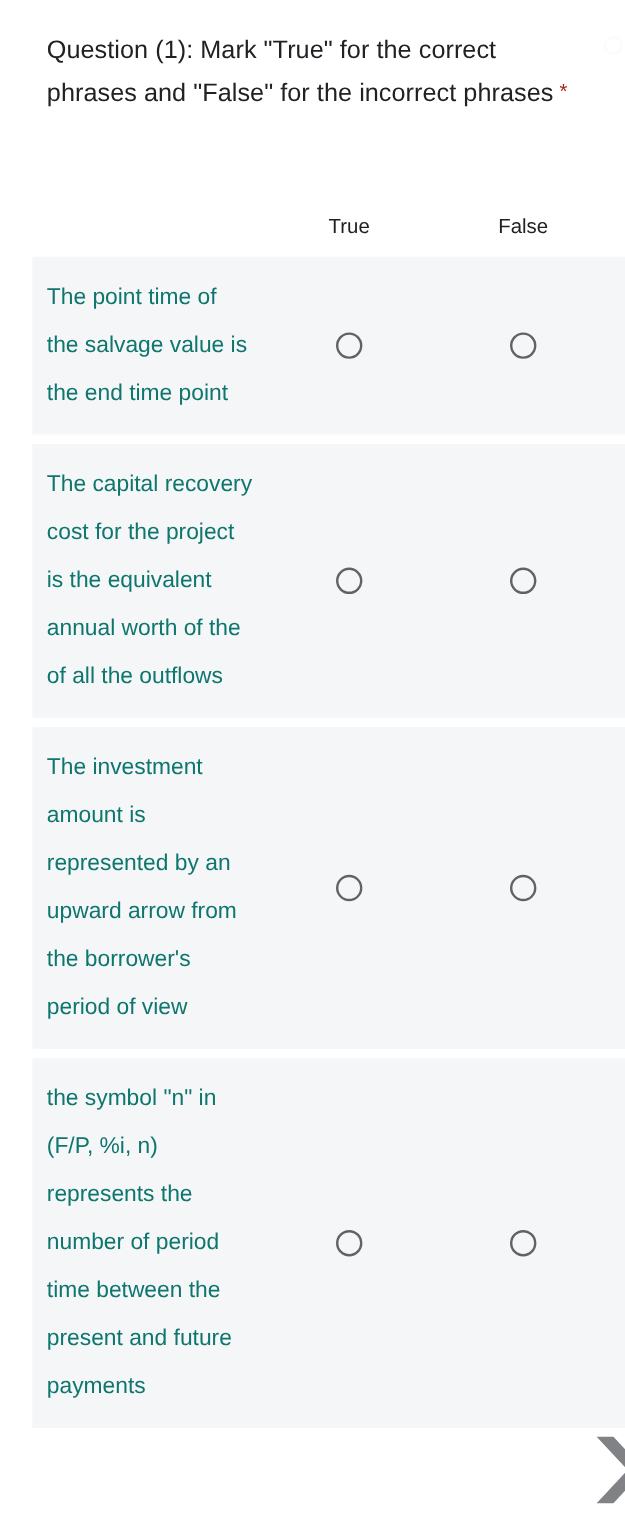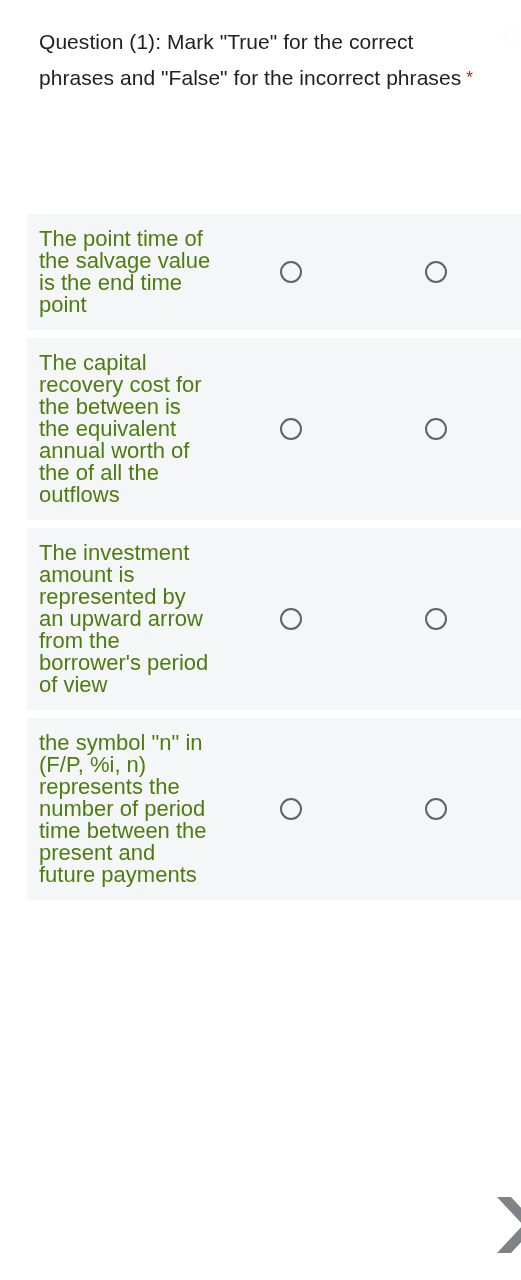--- a/index.html
+++ b/index.html
@@ -91,23 +91,23 @@
     width: 494px;
     background: #f5f6f8;
     box-sizing: border-box;
     display: flex;
     align-items: center;
     margin-bottom: 8px;
   }
   .row-label {
     width: 185px;
     padding: 14px 0 14px 12px;
-    font-size: 22px;
-    line-height: 22px;
-    color: #4d7c0f;
+    font-size: 19px;
+    line-height: 40px;
+    color: #0f766e;
     box-sizing: border-box;
     white-space: pre-line;
   }
   .row-options {
     position: absolute;
     left: 0;
     top: 0;
     width: 100%;
     height: 100%;
     pointer-events: none;
@@ -144,33 +144,37 @@
 <body>
 
 <div class="form-card">
 
   <div class="question-header">
     <span class="question-title">Question (1): Mark "True" for the correct phrases and "False" for the incorrect phrases</span><span class="required-asterisk">*</span>
   </div>
 
   <div class="corner-mark"></div>
 
+  <div class="grid-columns">
+    <div class="col-header c0">True</div>
+    <div class="col-header c1">False</div>
+  </div>
 
   <div class="grid-rows">
 
     <div class="grid-row">
       <div class="row-label">The point time of the salvage value is the end time point</div>
       <div class="row-options">
         <div class="radio opt0"></div>
         <div class="radio opt1"></div>
       </div>
     </div>
 
     <div class="grid-row">
-      <div class="row-label">The capital recovery cost for the between is the equivalent annual worth of the of all the outflows</div>
+      <div class="row-label">The capital recovery cost for the project is the equivalent annual worth of the of all the outflows</div>
       <div class="row-options">
         <div class="radio opt0"></div>
         <div class="radio opt1"></div>
       </div>
     </div>
 
     <div class="grid-row">
       <div class="row-label">The investment amount is represented by an upward arrow from the borrower's period of view</div>
       <div class="row-options">
         <div class="radio opt0"></div>

